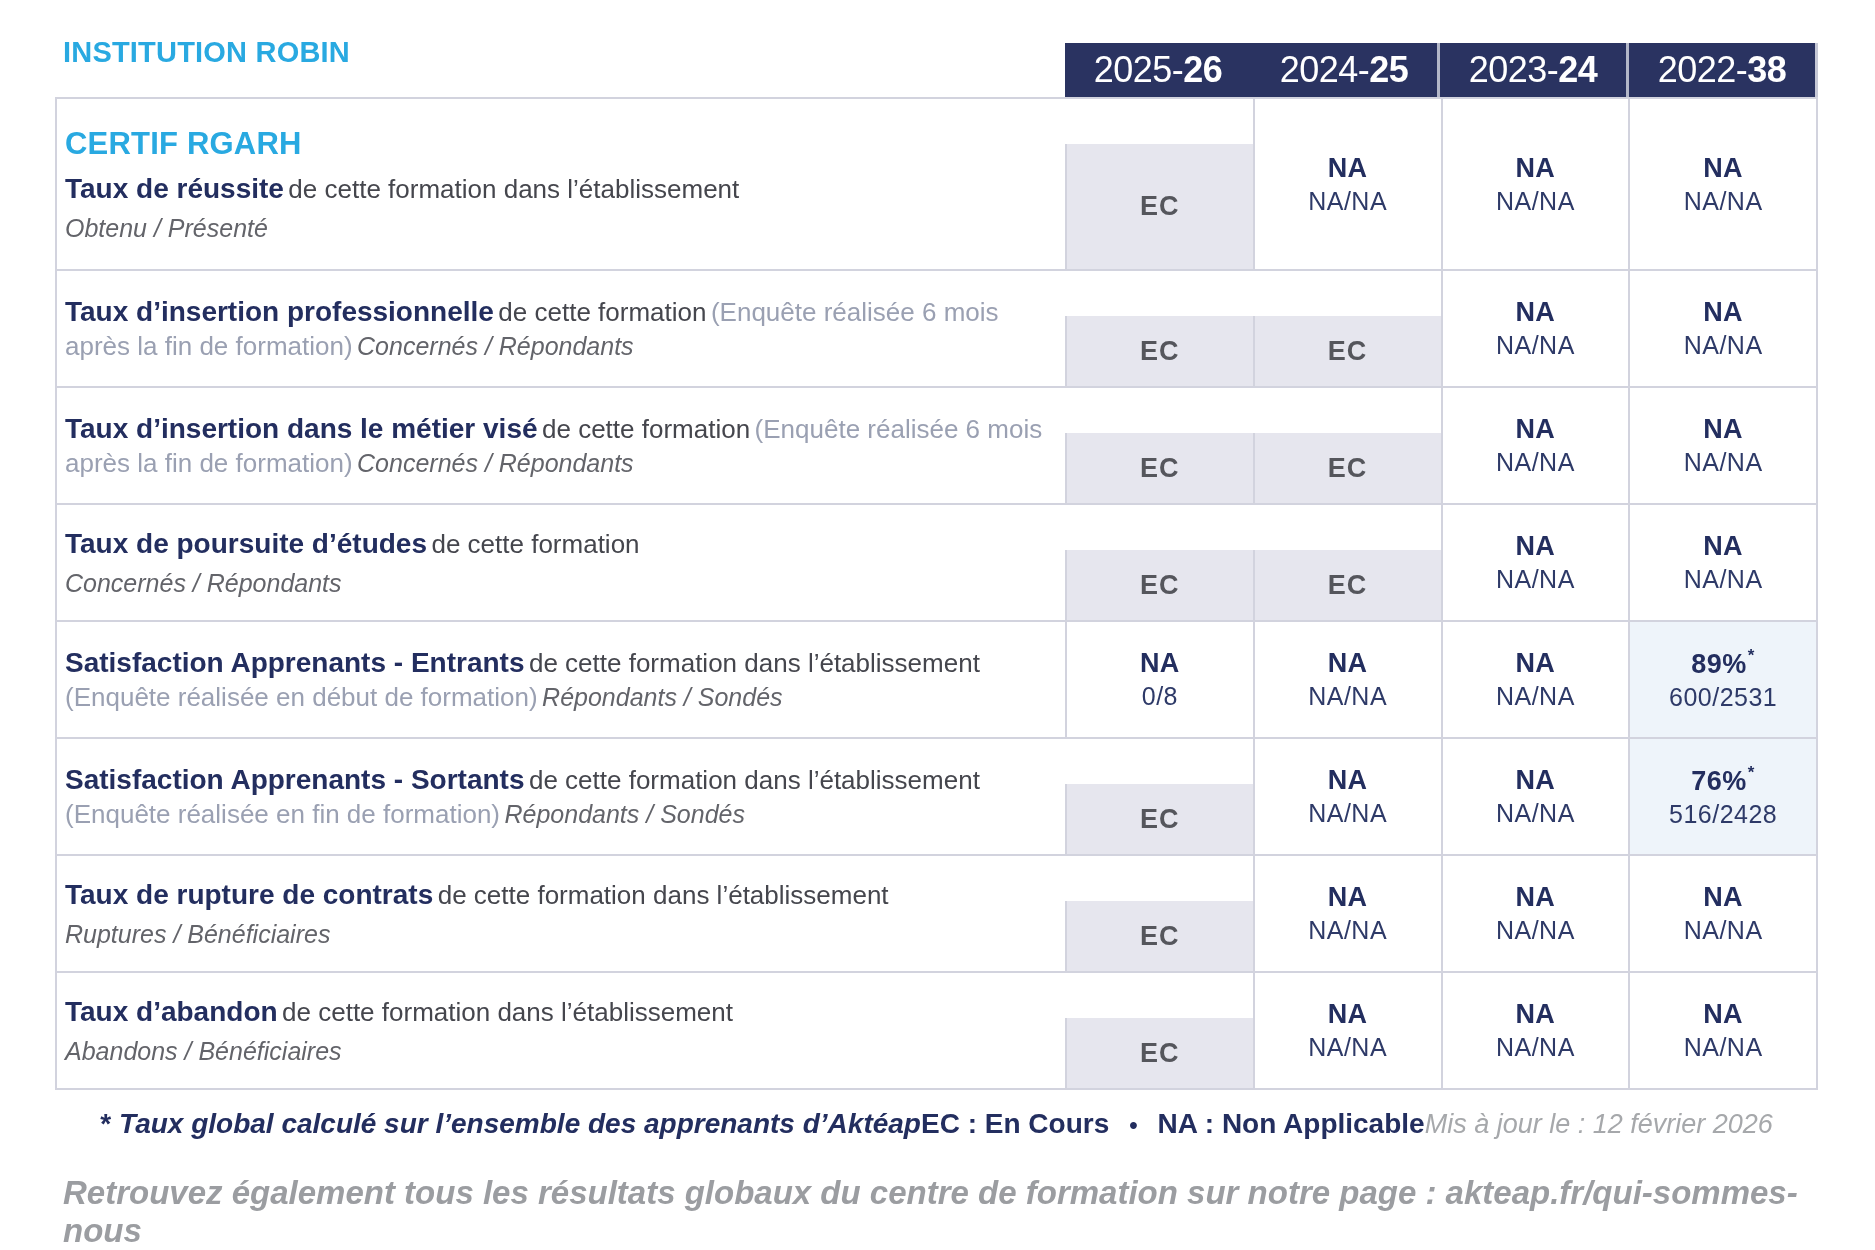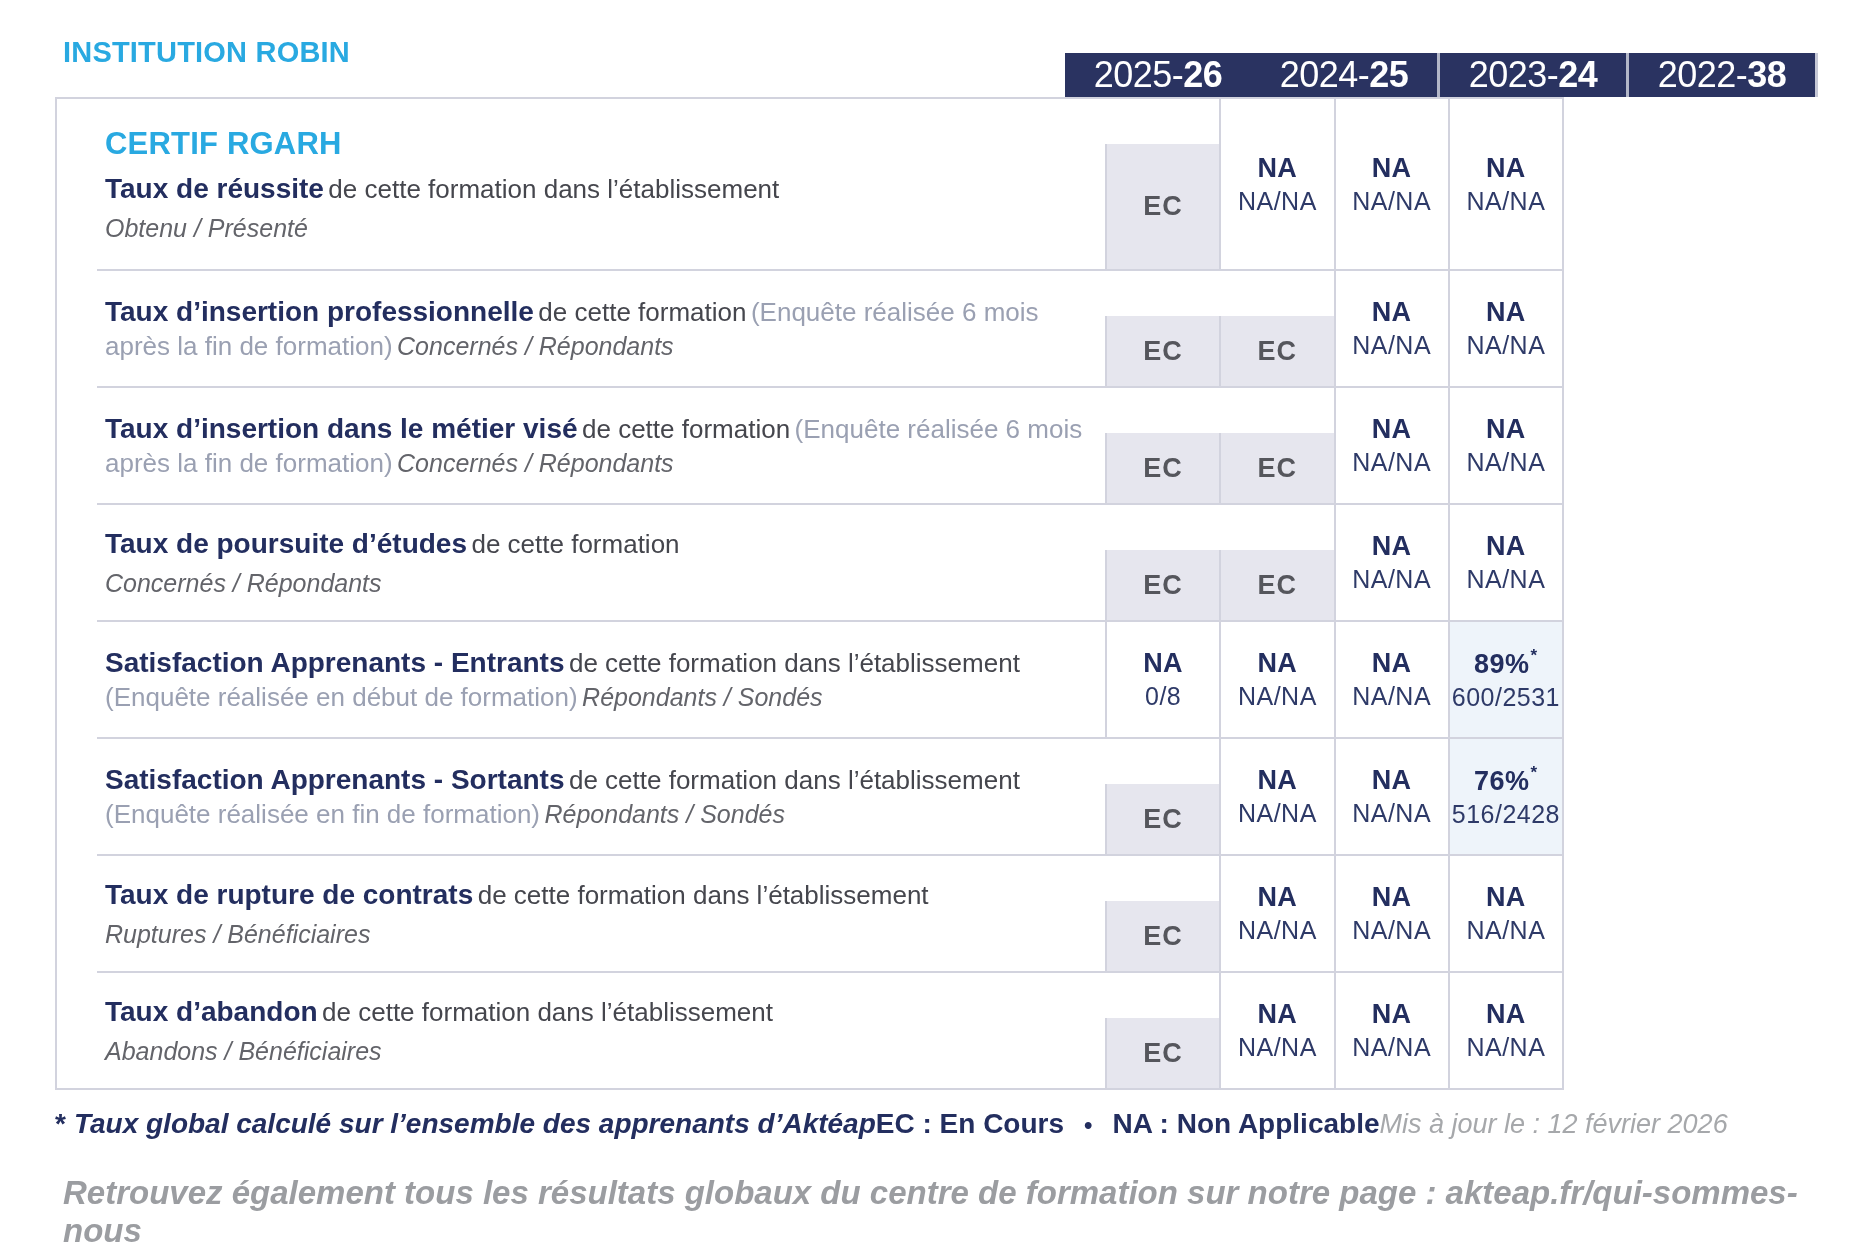--- a/index.html
+++ b/index.html
@@ -19,29 +19,29 @@
   }
   *{box-sizing:border-box;margin:0;padding:0;}
   html,body{width:1875px;height:1250px;background:#ffffff;overflow:hidden;
     font-family:"Liberation Sans", sans-serif;}
   .wrap{margin-left:55px;width:1763px;}
 
   
   .topbar{position:relative;height:97px;}
   .institution{position:absolute;left:8px;bottom:28px;color:var(--cyan);
     font-weight:bold;font-size:29px;letter-spacing:.2px;text-align:right;}
-  .yearband{position:absolute;right:0;bottom:0;width:753px;height:44px;
+  .yearband{position:absolute;right:0;bottom:0;width:753px;height:54px;
     background:var(--header-bg);display:flex;border-right:3px solid #c6c8d6;justify-content:center;}
   .hcell{flex:1;display:flex;align-items:center;justify-content:center;
     color:#ffffff;font-size:36px;letter-spacing:-.5px;white-space:nowrap;}
   .hcell:nth-child(n+3){border-left:3px solid #b3b7c8;}
   .yrb{font-weight:bold;}
 
   
-  .table{border:2px solid var(--grid);width:1509px;padding-left:40px;}
+  .table{border:2px solid var(--grid);width:1763px;}
   .trow{display:grid;grid-template-columns:1008px repeat(4,1fr);height:117px;}
   .trow.tall{height:170px;}
   .trow + .trow{border-top:2px solid var(--grid);}
   .tcell{display:flex;flex-direction:column;justify-content:center;
     padding:6px 22px 6px 8px;line-height:1.28;}
   .vcell{border-left:2px solid var(--grid);display:flex;flex-direction:column;
     align-items:center;justify-content:center;background:#ffffff;}
   .vcell[data-type="ec"]{background:var(--ec-bg);margin-top:45px;}
   .vcell[data-type="value"]{background:var(--val-bg);}
   .mainline{font-weight:bold;font-size:27px;color:var(--navy);letter-spacing:.5px;}
@@ -54,21 +54,21 @@
   .certif{color:var(--cyan);font-weight:bold;font-size:31px;margin-bottom:7px;letter-spacing:.2px;}
   .t{font-weight:bold;color:var(--navy);font-size:28px;}
   .d{color:var(--desc);font-size:26px;}
   .p{color:var(--paren);font-size:26px;}
   .r{color:var(--ratio);font-size:25px;font-style:italic;}
   .ratio-block{color:var(--ratio);font-size:25px;font-style:italic;margin-top:5px;}
   .ratio-block:empty{display:none;}
   .p:empty,.r:empty{display:none;}
 
   
-  .footline{margin-top:18px;display:flex;align-items:baseline;justify-content:flex-start;}
+  .footline{margin-top:18px;display:flex;align-items:baseline;justify-content:center;}
   .footnote{color:var(--navy);font-size:28px;font-style:italic;font-weight:bold;}
   .footnote .star{font-style:normal;margin-right:8px;}
   .legend{color:var(--navy);font-size:28px;font-weight:bold;display:flex;gap:20px;align-items:baseline;}
   .legend .dot{font-size:24px;}
   .updated{color:var(--note);font-size:27px;font-style:italic;}
   .bottomnote{margin-top:34px;color:var(--bottom);font-size:33px;font-style:italic;font-weight:bold;
     padding-left:8px;}
 </style>
 </head>
 <body>

